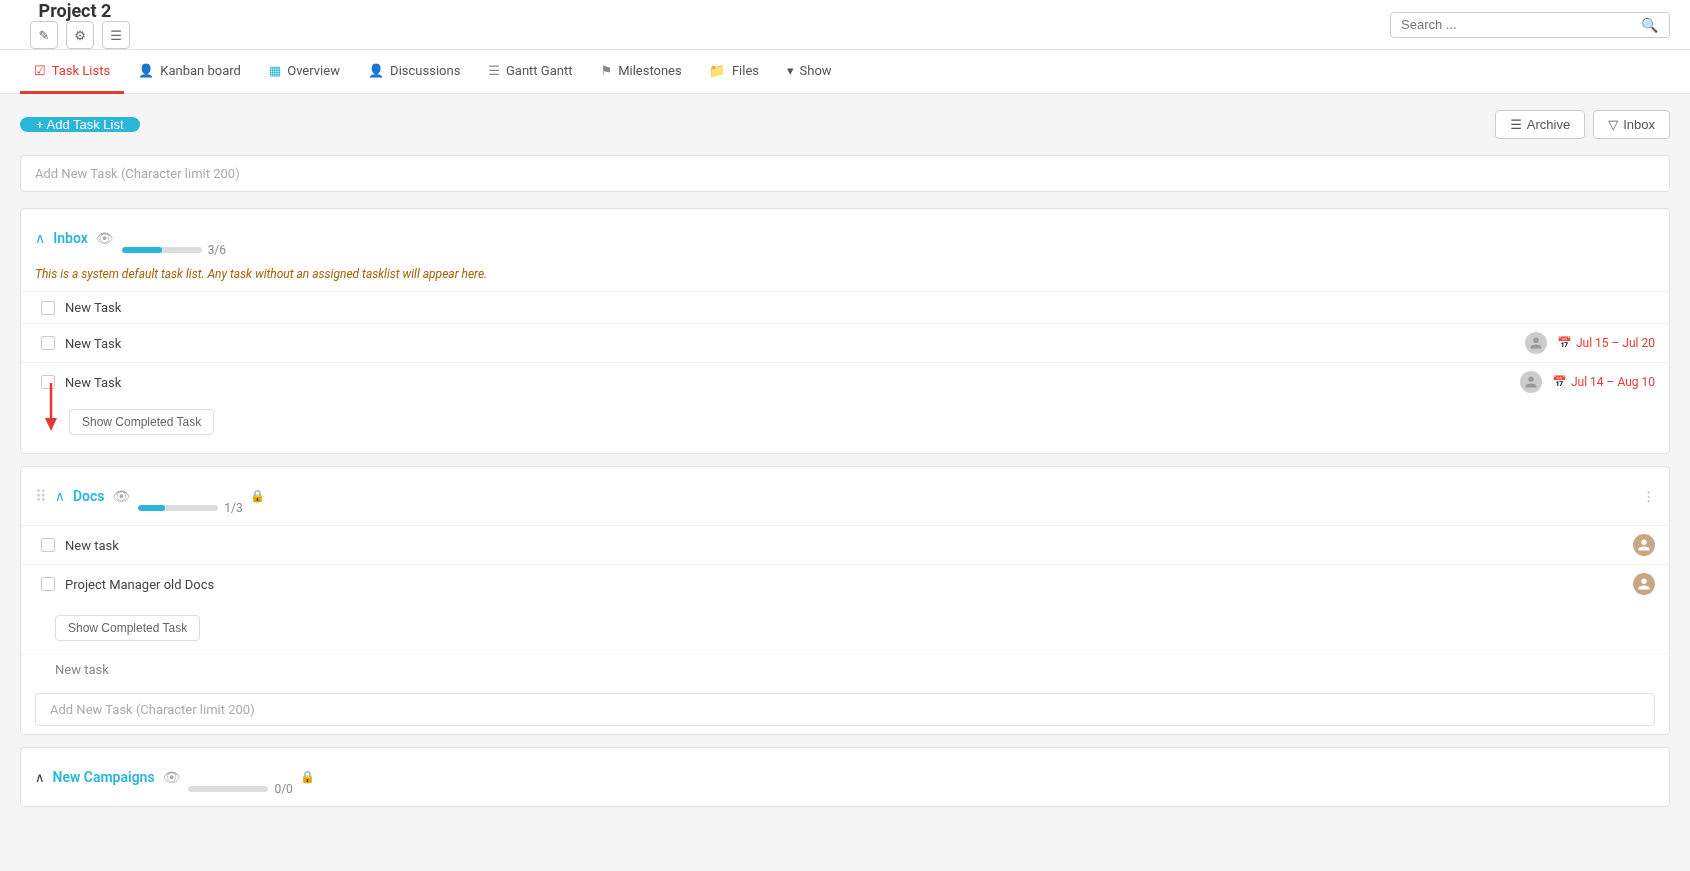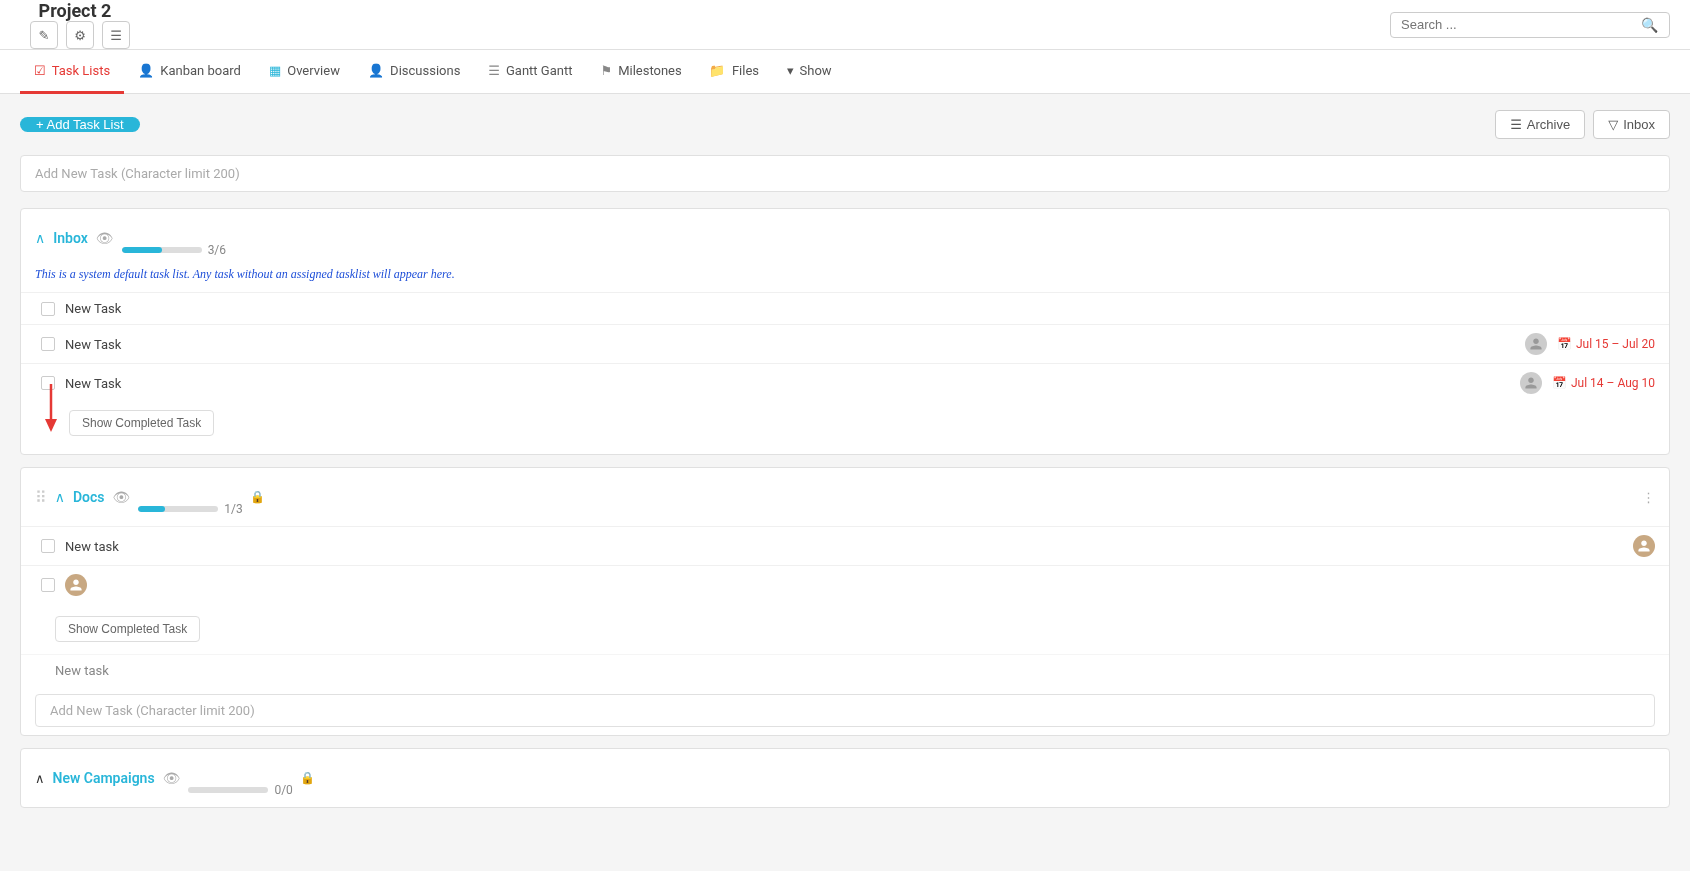--- a/index.html
+++ b/index.html
@@ -206,24 +206,23 @@
       font-size: 16px;
     }
     .section-menu {
       margin-left: auto;
       color: #aaa;
       cursor: pointer;
     }
 
     .task-list-description {
       padding: 0 14px 10px 14px;
-      color: #1d4ed8;
+      color: #a16207;
       font-size: 12px;
       font-style: italic;
-      font-family: Liberation Serif, serif;
     }
 
     
     .task-item {
       display: flex;
       align-items: center;
       padding: 8px 14px 8px 20px;
       border-top: 1px solid #f0f0f0;
       gap: 10px;
     }
@@ -486,20 +485,21 @@
       <span class="task-name">New task</span>
       <div class="tan-avatar">
         <svg viewBox="0 0 24 24">
             <path d="M12 12c2.7 0 4.8-2.1 4.8-4.8S14.7 2.4 12 2.4 7.2 4.5 7.2 7.2 9.3 12 12 12zm0 2.4c-3.2 0-9.6 1.6-9.6 4.8v2.4h19.2v-2.4c0-3.2-6.4-4.8-9.6-4.8z"></path>
           </svg>
       </div>
     </div>
 
     <div class="task-item">
       <div class="task-checkbox"></div>
+      <span class="task-name">Project Manager old Docs</span>
       <div class="tan-avatar">
         <svg viewBox="0 0 24 24">
             <path d="M12 12c2.7 0 4.8-2.1 4.8-4.8S14.7 2.4 12 2.4 7.2 4.5 7.2 7.2 9.3 12 12 12zm0 2.4c-3.2 0-9.6 1.6-9.6 4.8v2.4h19.2v-2.4c0-3.2-6.4-4.8-9.6-4.8z"></path>
           </svg>
       </div>
     </div>
 
     <div style="padding: 4px 14px 4px 34px;">
       <button class="show-completed-btn" style="margin-left:0;">
         <span>Show Completed Task</span>

